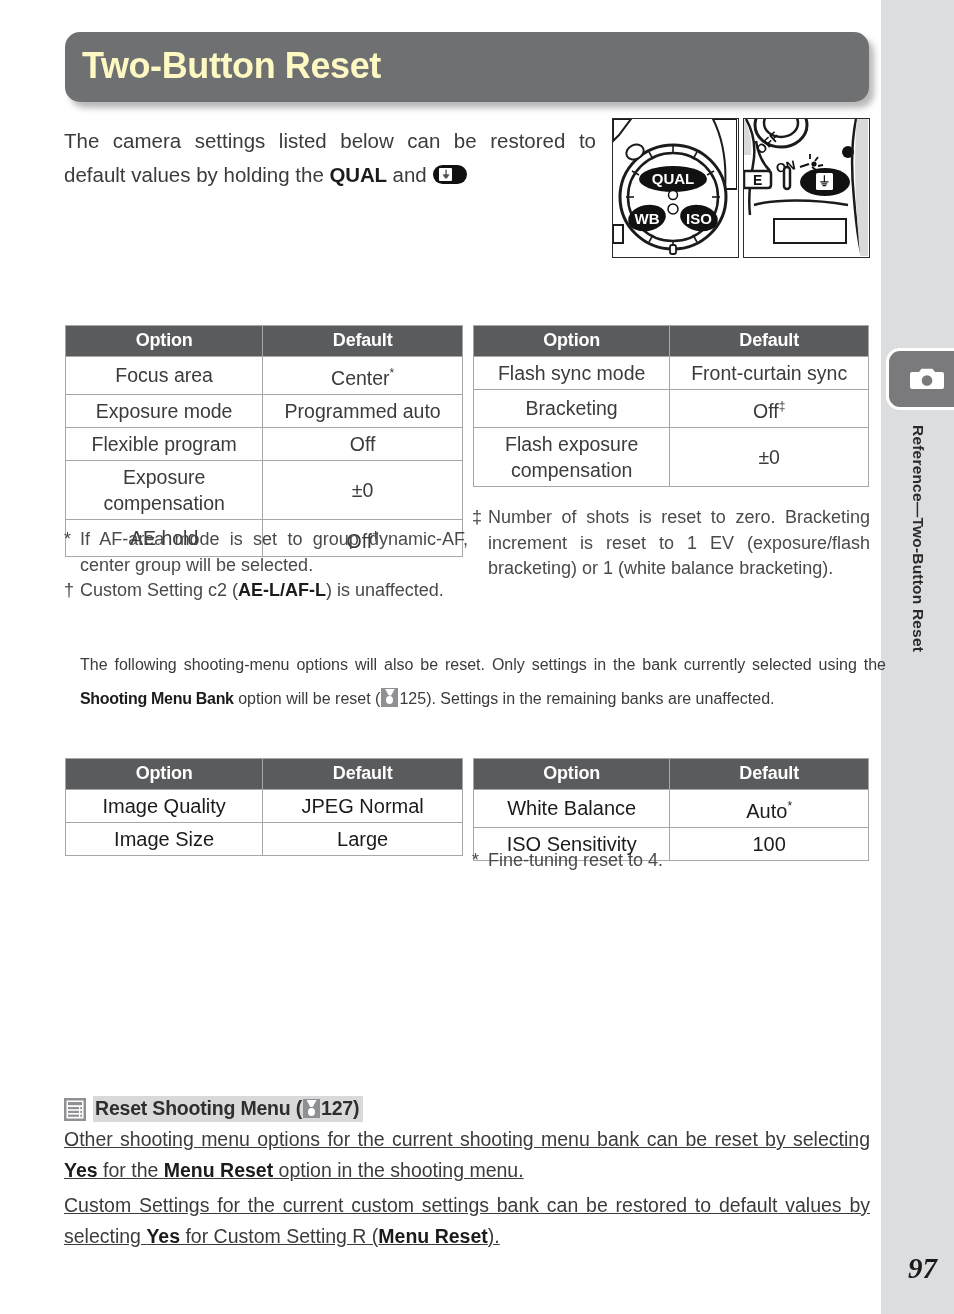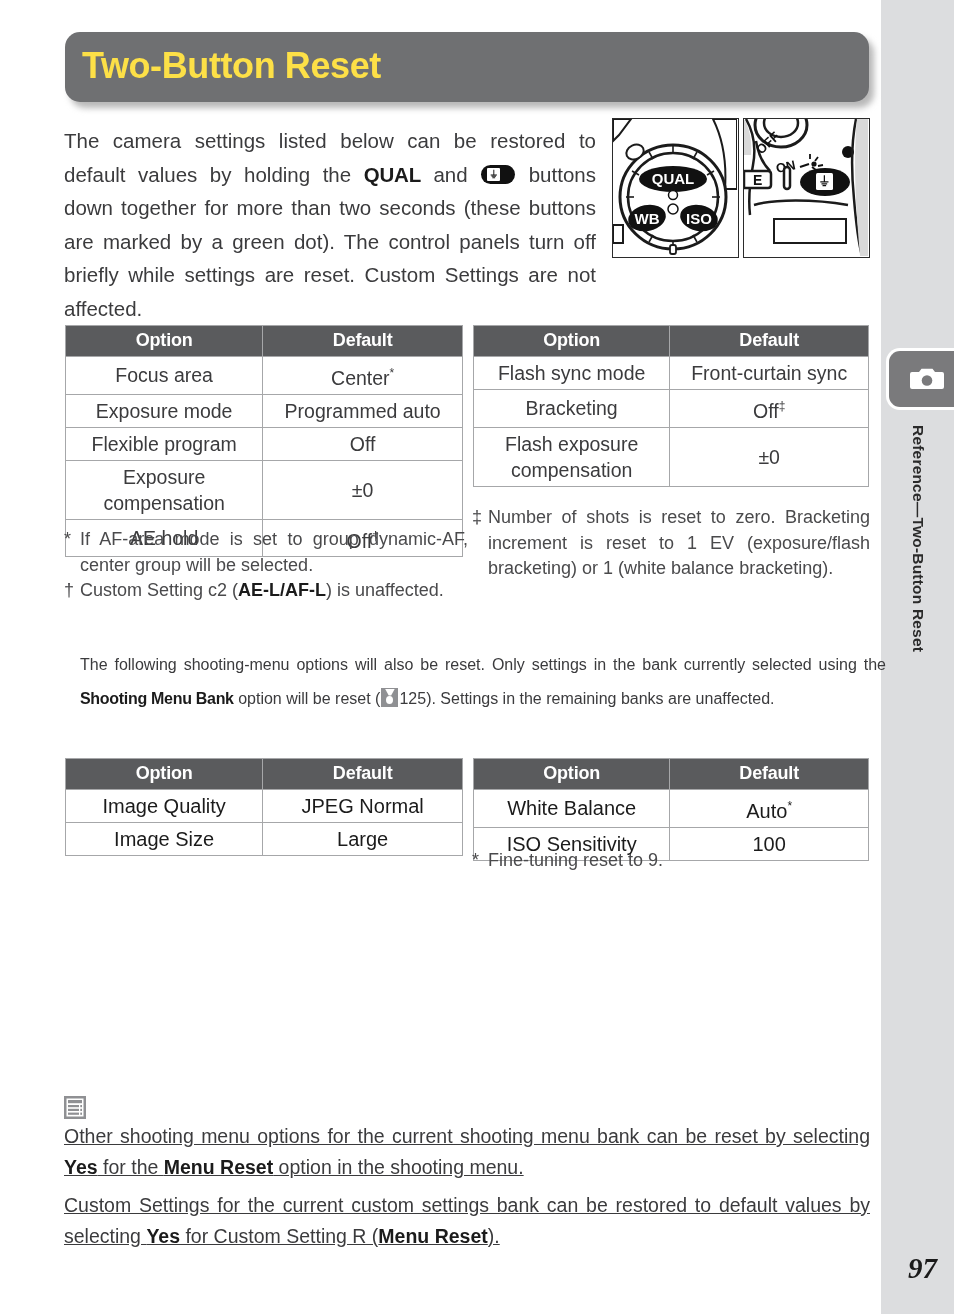--- a/index.html
+++ b/index.html
@@ -87,21 +87,21 @@
     left: 0; top: 0;
     width: 804px; height: 70px;
     background: #6f7072;
     border-radius: 15px;
   }
   .banner h1 {
     margin: 0;
     position: absolute;
     left: 17px; top: 50%;
     transform: translateY(-52%);
-    color: #fde047;
+    color: #fef9c3;
     font-size: 36px;
     font-weight: bold;
     letter-spacing: -0.4px;
   }
 
   
   .intro {
     position: absolute;
     left: 64px; top: 124px;
     width: 532px;
@@ -307,21 +307,21 @@
   <div class="content">
 
     <div class="banner-wrap">
       <div class="banner-shadow"></div>
       <div class="banner">
         <h1>Two-Button Reset</h1>
       </div>
     </div>
 
     <div class="intro">
-      <span>The camera settings listed below can be restored to default values by holding the </span><b>QUAL</b><span> and </span><span class="pillbtn"><i>⏚</i></span><span> buttons down together for more than two seconds (these buttons are marked by a green dot). The control panels turn off briefly while settings are reset.  Custom Settings are not affected.</span>
+      <span>The camera settings listed below can be restored to default values by holding the </span><b>QUAL</b><span> and </span><span class="pillbtn"><i>⏚</i></span>
     </div>
 
     <div class="photos">
       <div class="photo">
         <svg width="124" height="137" viewBox="0 0 124 137" aria-hidden="true">
           <rect x="0" y="0" width="124" height="137" fill="#fff"></rect>
           <path d="M0 0 L18 0 L6 16 L0 22 Z" fill="#fff" stroke="#1b1b1b" stroke-width="2"></path>
           <path d="M100 0 C108 16 114 40 112 70 L124 70 L124 0 Z" fill="#fff" stroke="#1b1b1b" stroke-width="2"></path>
           <ellipse cx="60" cy="78" rx="53" ry="52" fill="#fff" stroke="#1b1b1b" stroke-width="3"></ellipse>
           <ellipse cx="60" cy="78" rx="45" ry="44" fill="#fff" stroke="#1b1b1b" stroke-width="2.5"></ellipse>
@@ -498,39 +498,40 @@
             <td>ISO Sensitivity</td>
             <td>100</td>
           </tr>
         </tbody>
       </table>
     </div>
 
     <div class="fn-block f3">
       <div class="row">
         <div class="mark">*</div>
-        <div class="txt nojust">Fine-tuning reset to 9.</div>
+        <div class="txt nojust">Fine-tuning reset to 4.</div>
       </div>
     </div>
 
     <div class="note n1">
       <div class="note-head">
         <span class="note-icon">
           <svg width="22" height="23" viewBox="0 0 22 23" aria-hidden="true">
             <rect x="0" y="0" width="22" height="23" fill="#8f9093"></rect>
             <rect x="2.5" y="2.5" width="17" height="18" fill="#ffffff"></rect>
             <rect x="4" y="4" width="14" height="3.2" fill="#8f9093"></rect>
             <rect x="4" y="9" width="11" height="2.2" fill="#8f9093"></rect>
             <rect x="16.3" y="9" width="1.7" height="2.2" fill="#8f9093"></rect>
             <rect x="4" y="12.8" width="11" height="2.2" fill="#8f9093"></rect>
             <rect x="16.3" y="12.8" width="1.7" height="2.2" fill="#8f9093"></rect>
             <rect x="4" y="16.6" width="11" height="2.2" fill="#8f9093"></rect>
             <rect x="16.3" y="16.6" width="1.7" height="2.2" fill="#8f9093"></rect>
           </svg>
         </span>
+        <span class="hl"><span>Reset Shooting Menu (</span><span class="refic"></span><span>127</span><span>)</span></span>
       </div>
       <div class="note-body"><span>Other shooting menu options for the current shooting menu bank can be reset by selecting </span><b>Yes</b><span> for the </span><b>Menu Reset</b><span> option in the shooting menu.</span></div>
     </div>
 
     <div class="note n2">
       <div class="note-body"><span>Custom Settings for the current custom settings bank can be restored to default values by selecting </span><b>Yes</b><span> for Custom Setting R (</span><b>Menu Reset</b><span>).</span></div>
     </div>
 
   </div>
 </div>

